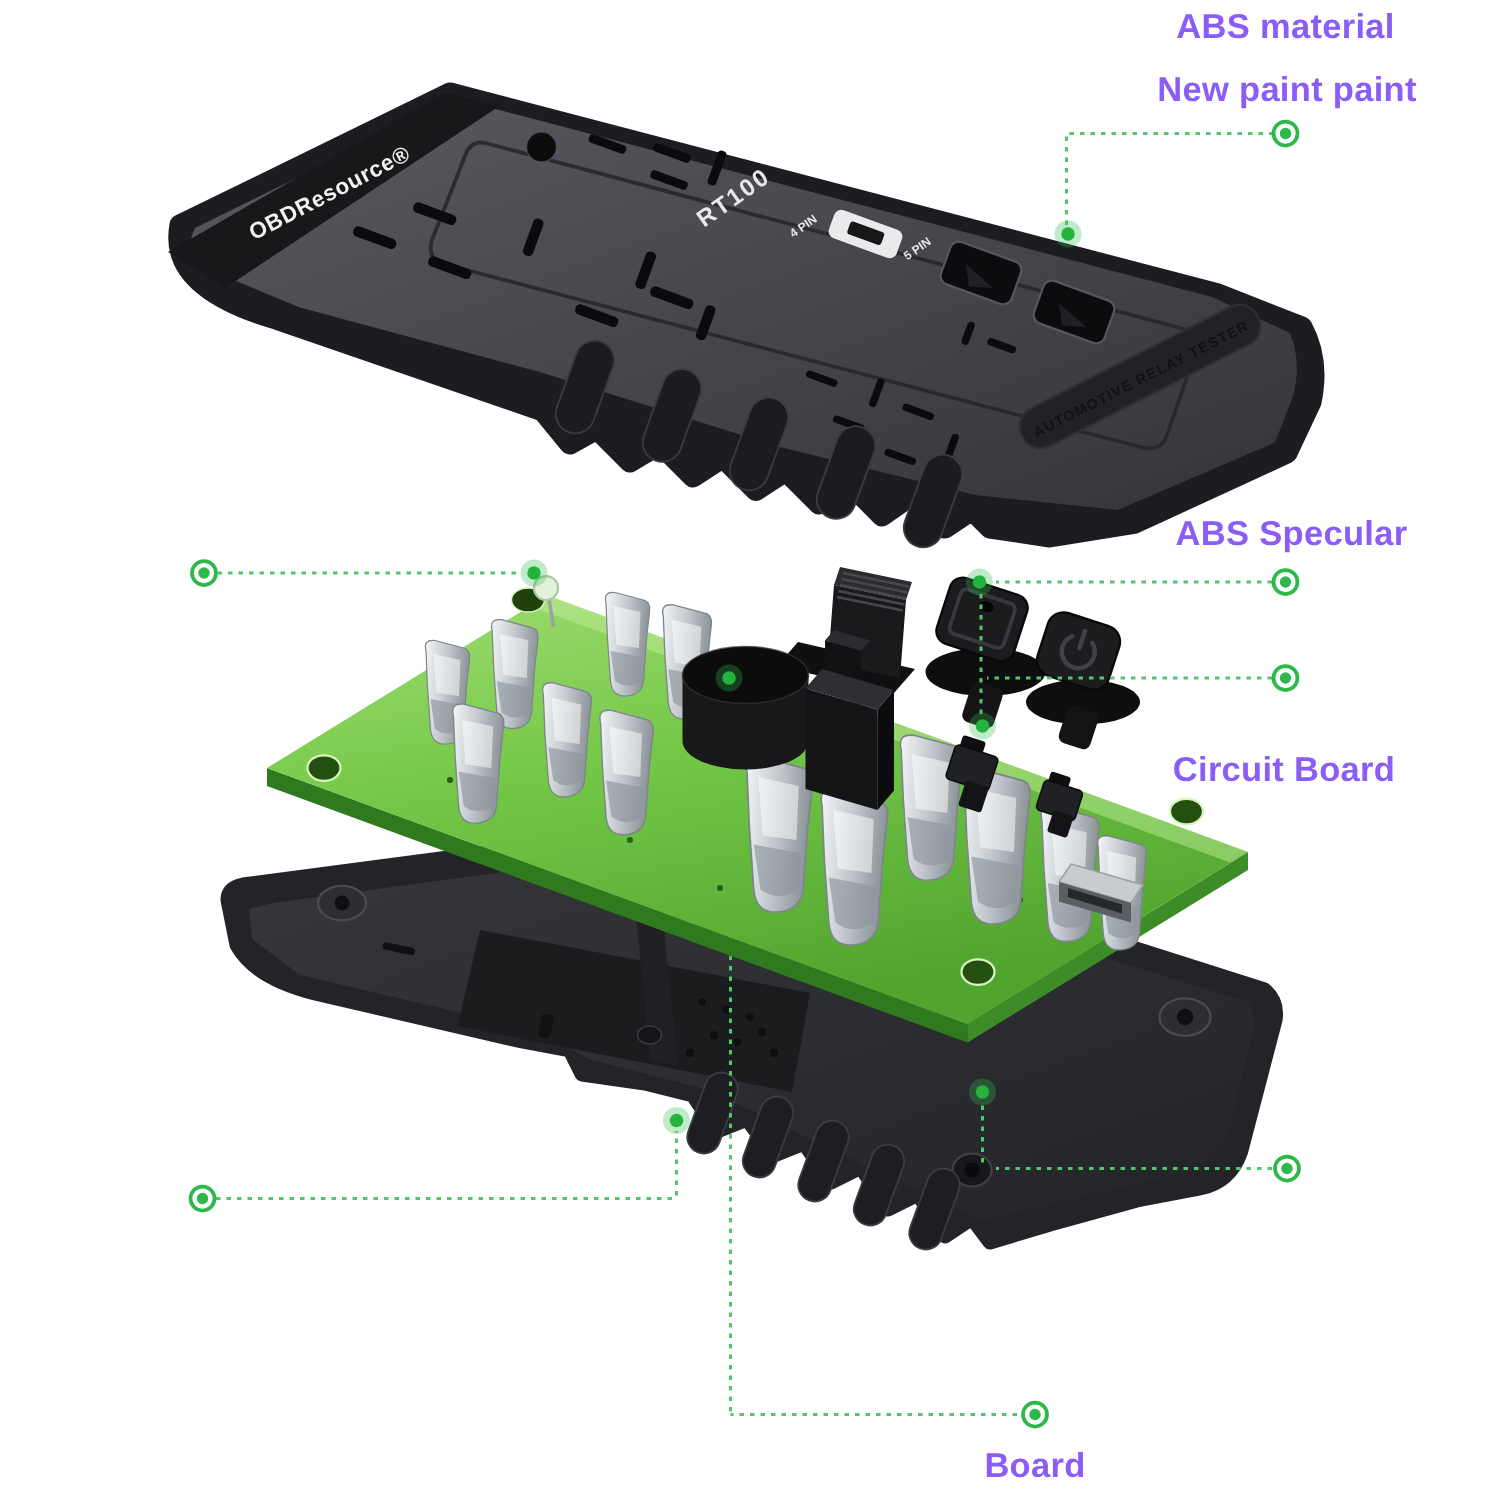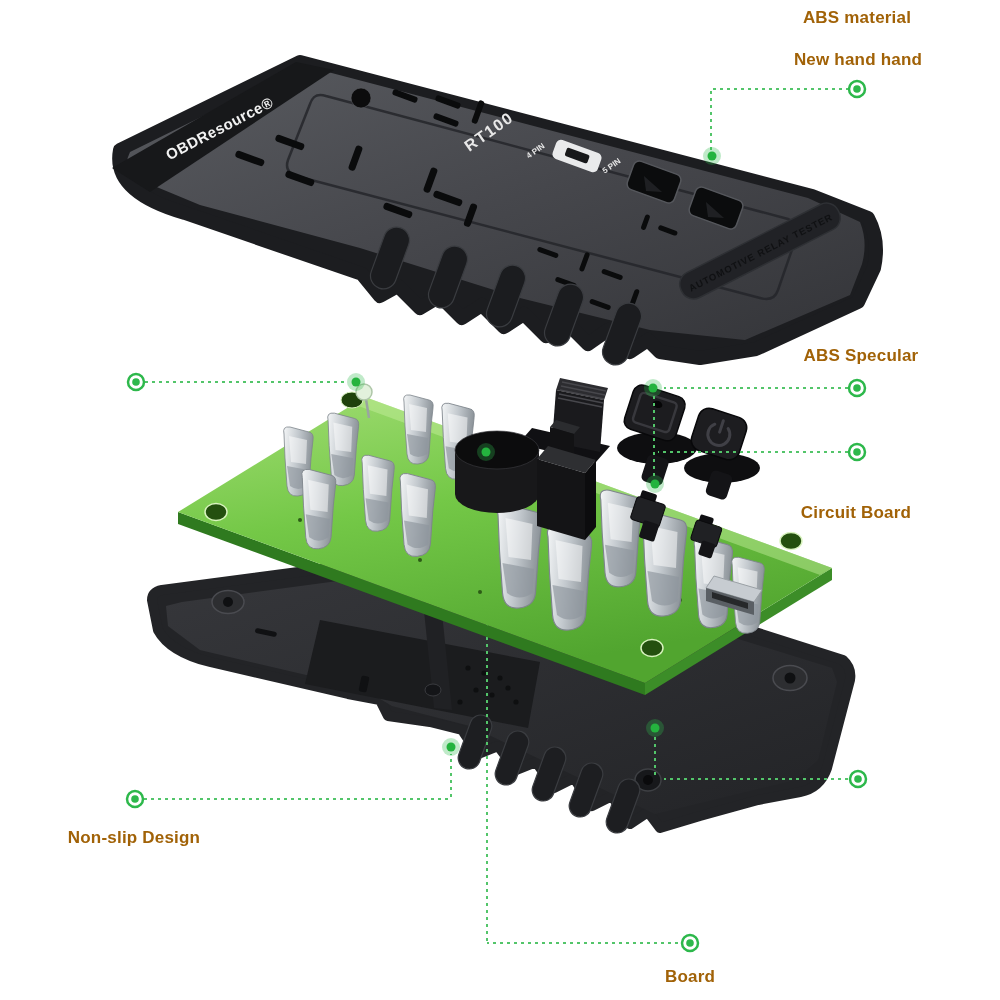--- a/index.html
+++ b/index.html
@@ -3,21 +3,21 @@
 <meta charset="utf-8">
 <style>
   html,body{margin:0;padding:0;background:#ffffff;}
   #stage{
     position:relative;width:1000px;height:1000px;background:#ffffff;overflow:hidden;
     font-family:"Liberation Sans", sans-serif;
   }
   #render-svg{position:absolute;left:0;top:0;}
   .callout-label{
     position:absolute;transform:translate(-50%,-50%);
-    font-weight:bold;font-size:17px;color:#a16207;white-space:nowrap;letter-spacing:0.2px;
+    font-weight:bold;font-size:23px;color:#8b5cf6;white-space:nowrap;letter-spacing:0.2px;
   }
 </style>
 </head>
 <body>
 
 <div id="stage">
 
 <svg id="render-svg" width="1000" height="1000" viewBox="0 0 1000 1000">
   <defs>
     <linearGradient id="caseTop" x1="0" y1="0" x2="1" y2="1">
@@ -348,19 +348,18 @@
           <circle cx="655" cy="728" r="4.5" fill="#24b33e"></circle>
         </g>
     <g>
           <circle cx="486" cy="452" r="9" fill="#2db84b" opacity="0.3"></circle>
           <circle cx="486" cy="452" r="4.5" fill="#24b33e"></circle>
         </g>
   </g>
 </svg>
 
 <div class="callout-label" style="left:857px;top:18px">ABS material</div>
-<div class="callout-label" style="left:858px;top:60px">New hand hand</div>
+<div class="callout-label" style="left:858px;top:60px">New paint paint</div>
 <div class="callout-label" style="left:861px;top:356px">ABS Specular</div>
 <div class="callout-label" style="left:856px;top:513px">Circuit Board</div>
-<div class="callout-label" style="left:134px;top:838px">Non-slip Design</div>
 <div class="callout-label" style="left:690px;top:977px">Board</div>
 
 </div>
 
 </body></html>

